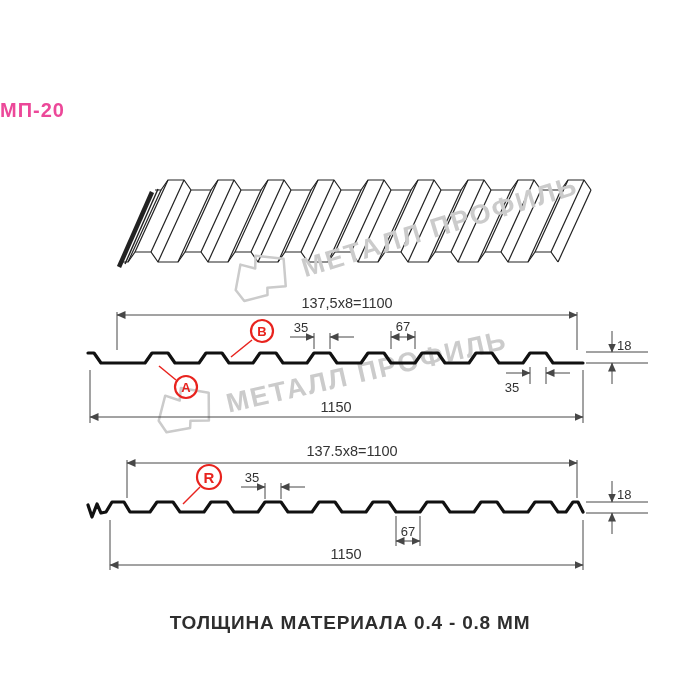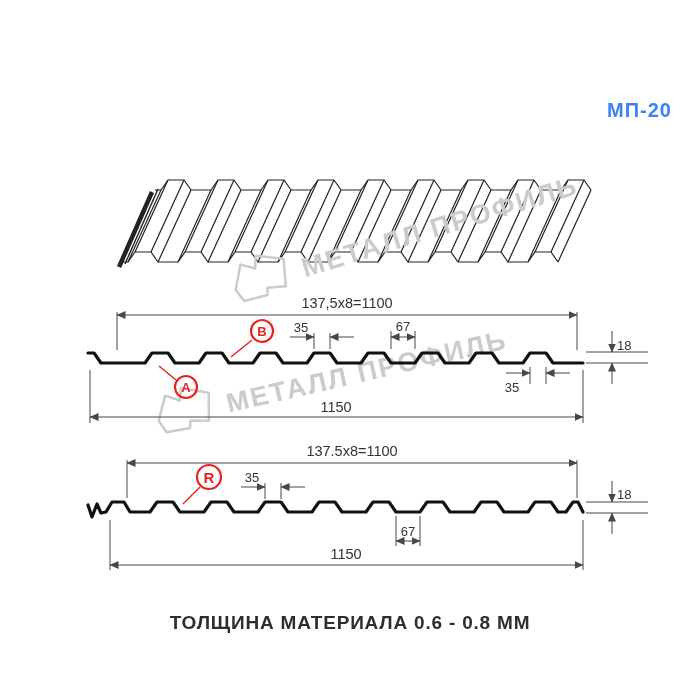--- a/index.html
+++ b/index.html
@@ -5,22 +5,22 @@
   html,body{margin:0;padding:0;background:#ffffff;}
   .page{
     position:relative;width:700px;height:700px;background:#ffffff;overflow:hidden;
     font-family:"Liberation Sans", sans-serif;
   }
   .title{
     position:absolute;top:50px;left:0;width:700px;text-align:center;
     font-size:45px;font-weight:800;letter-spacing:3px;color:#141414;
   }
   .subtitle{
-    position:absolute;top:99px;left:0;width:672px;text-align:right;
-    font-size:20px;font-weight:600;letter-spacing:1px;color:#3b82f6;
+    position:absolute;top:99px;left:0;width:672px;text-align:left;
+    font-size:20px;font-weight:600;letter-spacing:1px;color:#ec4899;
   }
   .footer-note{
     position:absolute;top:612px;left:0;width:700px;text-align:center;
     font-size:19px;font-weight:600;letter-spacing:0.8px;color:#2e2e2e;
   }
   svg{position:absolute;top:0;left:0;}
   .thin{stroke:#474747;stroke-width:1;fill:none;}
   .thick{stroke:#111111;stroke-width:3.2;fill:none;stroke-linejoin:round;stroke-linecap:round;}
   .sheet{stroke:#222222;stroke-width:1.2;fill:none;stroke-linejoin:round;}
   .dimtxt{fill:#333333;font-family:"Liberation Sans",sans-serif;font-size:13px;}
@@ -165,14 +165,14 @@
       <line class="thin" x1="583" y1="520" x2="583" y2="570"></line>
       <line class="thin" x1="110" y1="565" x2="583" y2="565" marker-start="url(#arr)" marker-end="url(#arr)"></line>
       <text class="dimtxt-lg" x="346" y="559" text-anchor="middle">1150</text>
 
       <line class="red" stroke-width="1.5" x1="183" y1="504" x2="200" y2="487"></line>
       <circle class="red" stroke-width="2.2" cx="209" cy="477" r="12"></circle>
       <text class="redtxt" font-size="15" x="209" y="483">R</text>
     </g>
   </svg>
 
-  <div class="footer-note">ТОЛЩИНА МАТЕРИАЛА 0.6 - 0.8 ММ</div>
+  <div class="footer-note">ТОЛЩИНА МАТЕРИАЛА 0.4 - 0.8 ММ</div>
 </div>
 
 </body></html>

